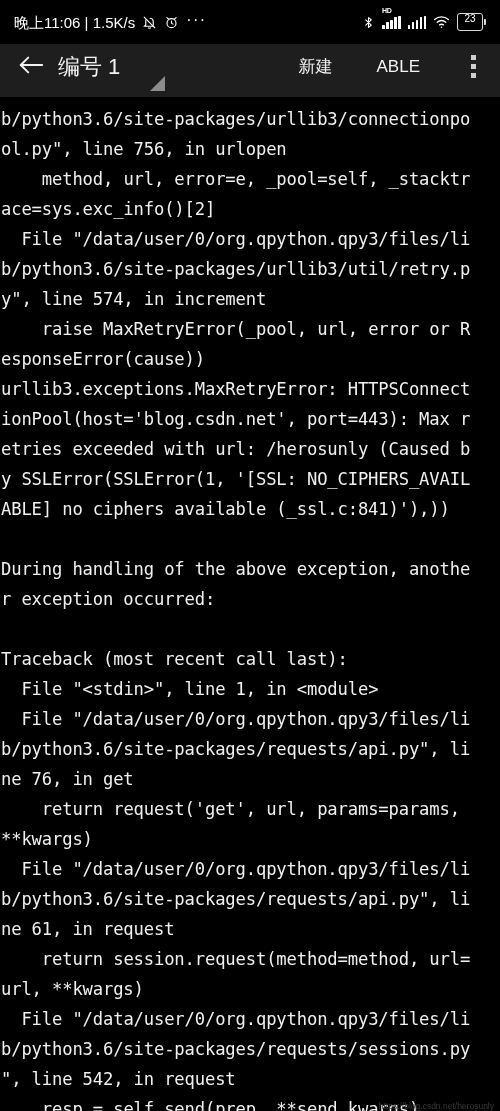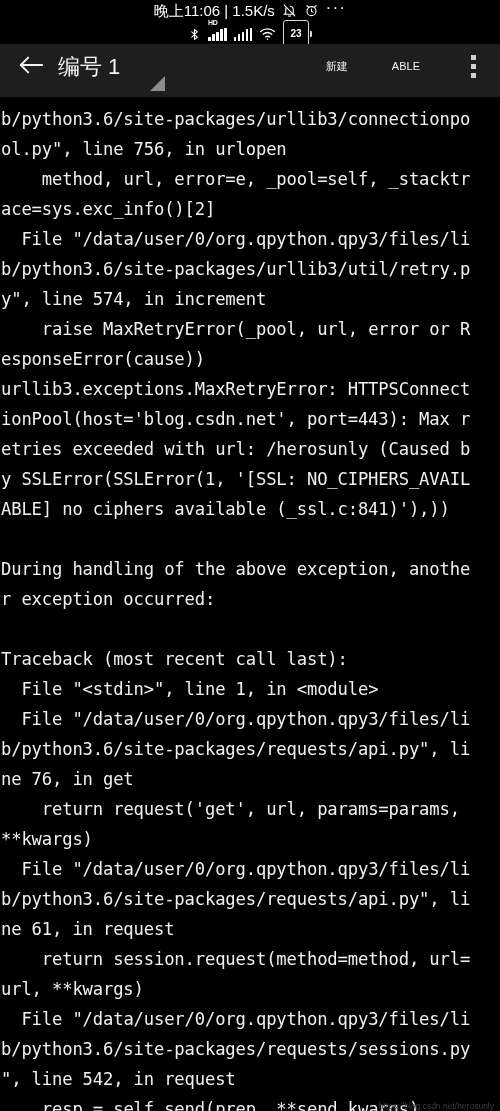--- a/index.html
+++ b/index.html
@@ -27,21 +27,20 @@
     position: absolute;
     left: 0; top: 0;
     width: 500px;
     height: 44px;
     background: #000000;
     display: flex;
     align-items: center;
     justify-content: space-between;
     padding: 0 14px;
     box-sizing: border-box;
-    flex-direction: column;
   }
   .sb-left, .sb-right {
     display: flex;
     align-items: center;
   }
   .sb-left { gap: 7px; }
   .sb-right { gap: 7px; }
   .sb-text {
     color: #ffffff;
     font-size: 15px;
@@ -89,26 +88,25 @@
     color: #ffffff;
     font-weight: bold;
     letter-spacing: -0.3px;
     line-height: 1;
   }
   .battery {
     display: inline-flex;
     align-items: center;
   }
   .batt-body {
-    width: 26px; height: 28px;
+    width: 26px; height: 18px;
     border: 1.4px solid #d8d8d8;
     border-radius: 3px;
-    display: flex; align-items: center; justify-content: center;
+    display: flex; justify-content: center;
     box-sizing: border-box;
-    font-weight: bold;
   }
   .batt-num {
     font-size: 10px;
     color: #ffffff;
     line-height: 1;
   }
   .batt-cap {
     width: 2px; height: 6px;
     background: #d8d8d8;
     border-radius: 0 1px 1px 0;
@@ -149,21 +147,21 @@
   #resize-handle {
     position: absolute;
     left: 92px;
     top: 36px;
     width: 0; height: 0;
     border-left: 15px solid transparent;
     border-bottom: 15px solid #8c8c8c;
   }
   .tb-action {
     color: #f2f2f2;
-    font-size: 11px;
+    font-size: 17px;
     line-height: 1;
     white-space: nowrap;
     flex: 0 0 auto;
   }
   #new-button { margin-right: 44px; }
   #ctrl-button { margin-right: 42px; }
   #overflow-menu {
     width: 22px;
     height: 36px;
     display: flex;

